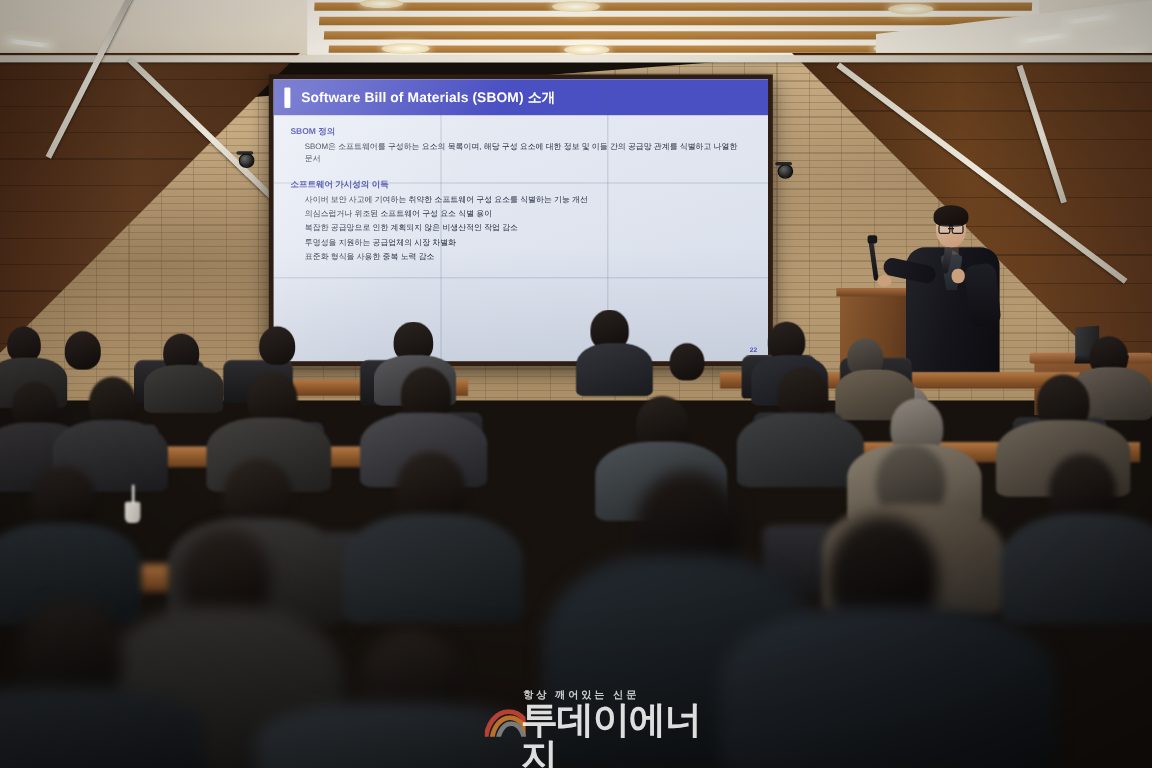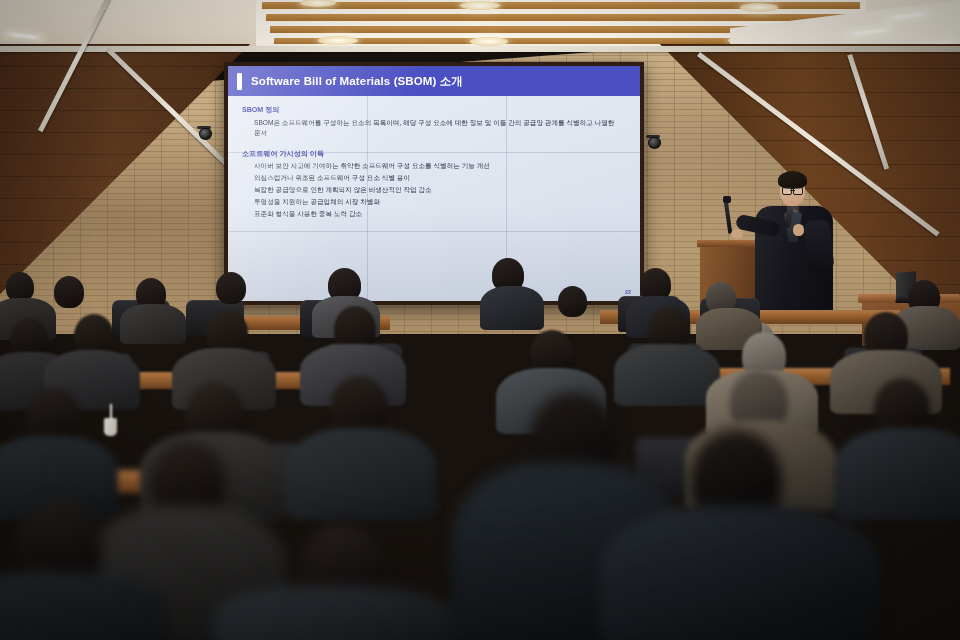--- a/index.html
+++ b/index.html
@@ -385,14 +385,23 @@
 
     <div class="head" style="left:300px;top:524px;width:84px;height:90px;background:linear-gradient(160deg,#2a231f,#0a0706);"></div>
     <div class="shoulders" style="left:214px;top:586px;width:240px;height:70px;background:linear-gradient(160deg,#343a40,#14171a);"></div>
 
     <div class="head" style="left:16px;top:500px;width:86px;height:92px;background:linear-gradient(160deg,#2b2420,#0a0706);"></div>
     <div class="shoulders" style="left:-60px;top:572px;width:230px;height:80px;background:linear-gradient(160deg,#30353a,#121518);"></div>
   </div>
 
   <div class="vign"></div>
 
+  <div class="wm">
+    <div class="wm-mark">
+      <div class="wm-arc" style="left:-1px;top:3px;width:34px;height:22px;border-width:4px;border-color:rgba(224,74,60,.80);"></div>
+      <div class="wm-arc" style="left:4px;top:8px;width:26px;height:18px;border-width:4px;border-color:rgba(232,137,47,.78);"></div>
+      <div class="wm-arc" style="left:9px;top:13px;width:18px;height:14px;border-width:4px;border-color:rgba(150,150,150,.78);"></div>
+    </div>
+    <div class="wm-tag">항상 깨어있는 신문</div>
+    <div class="wm-name">투데이에너지</div>
+  </div>
 
 </div>
 
 </body></html>

